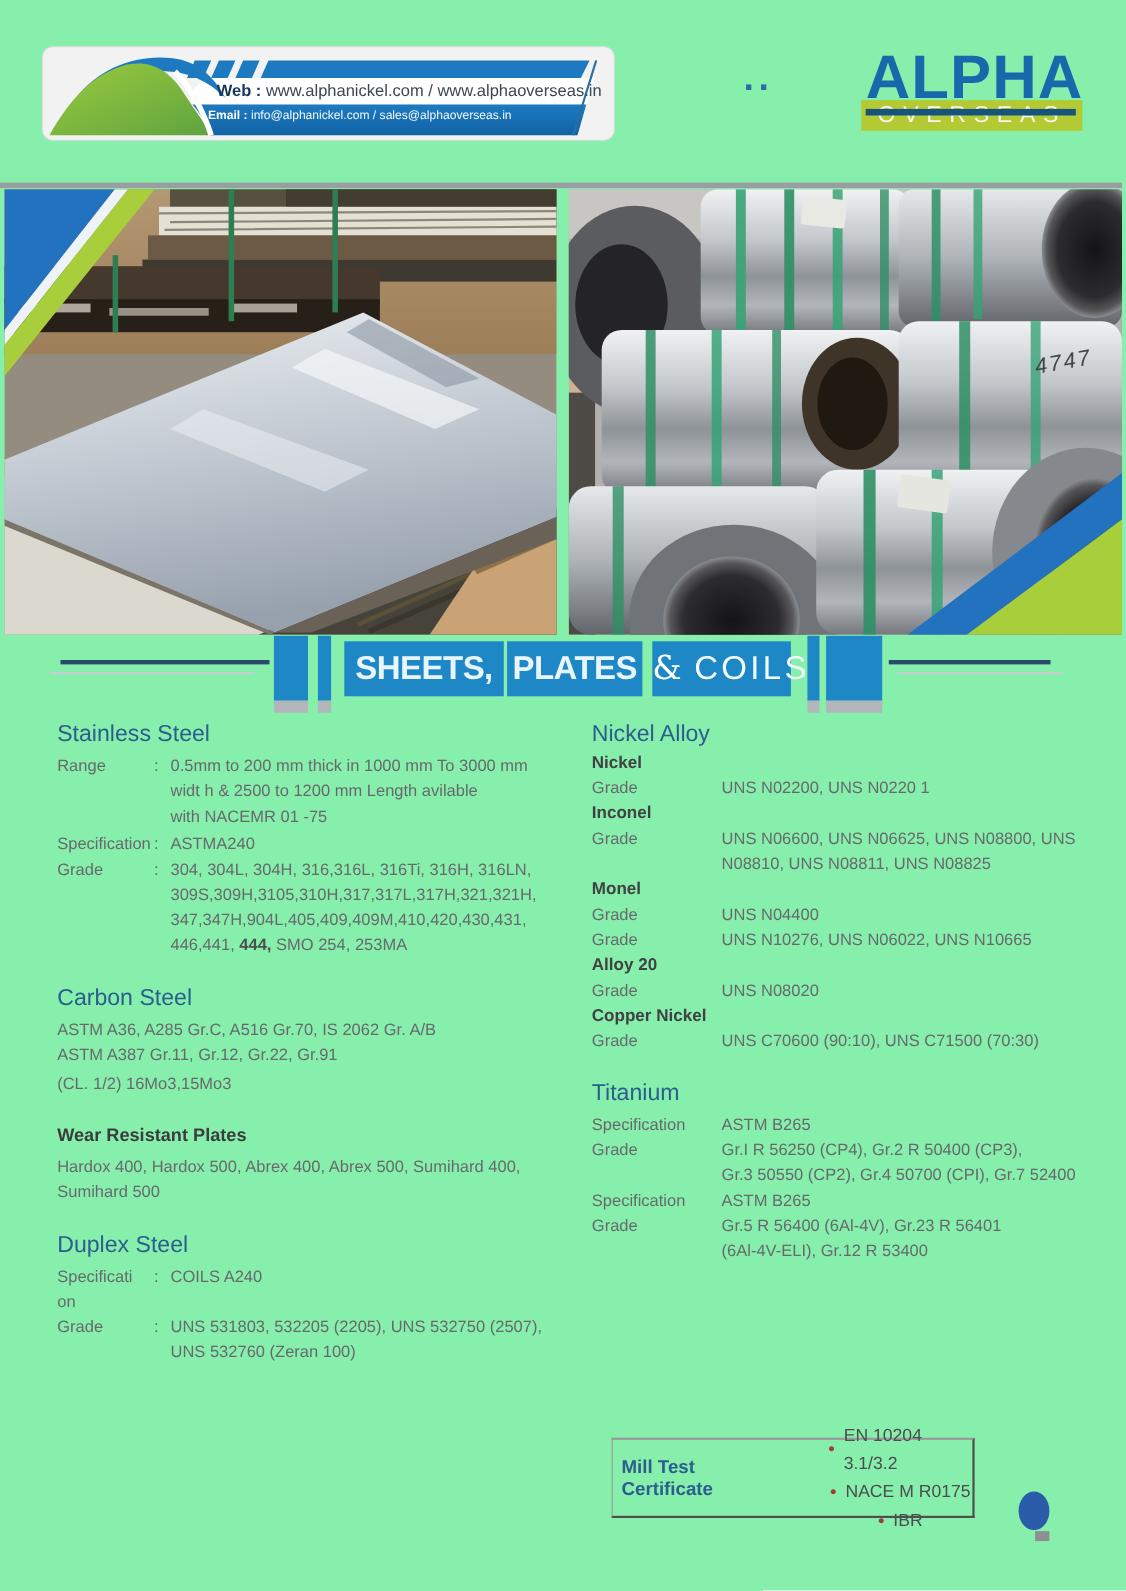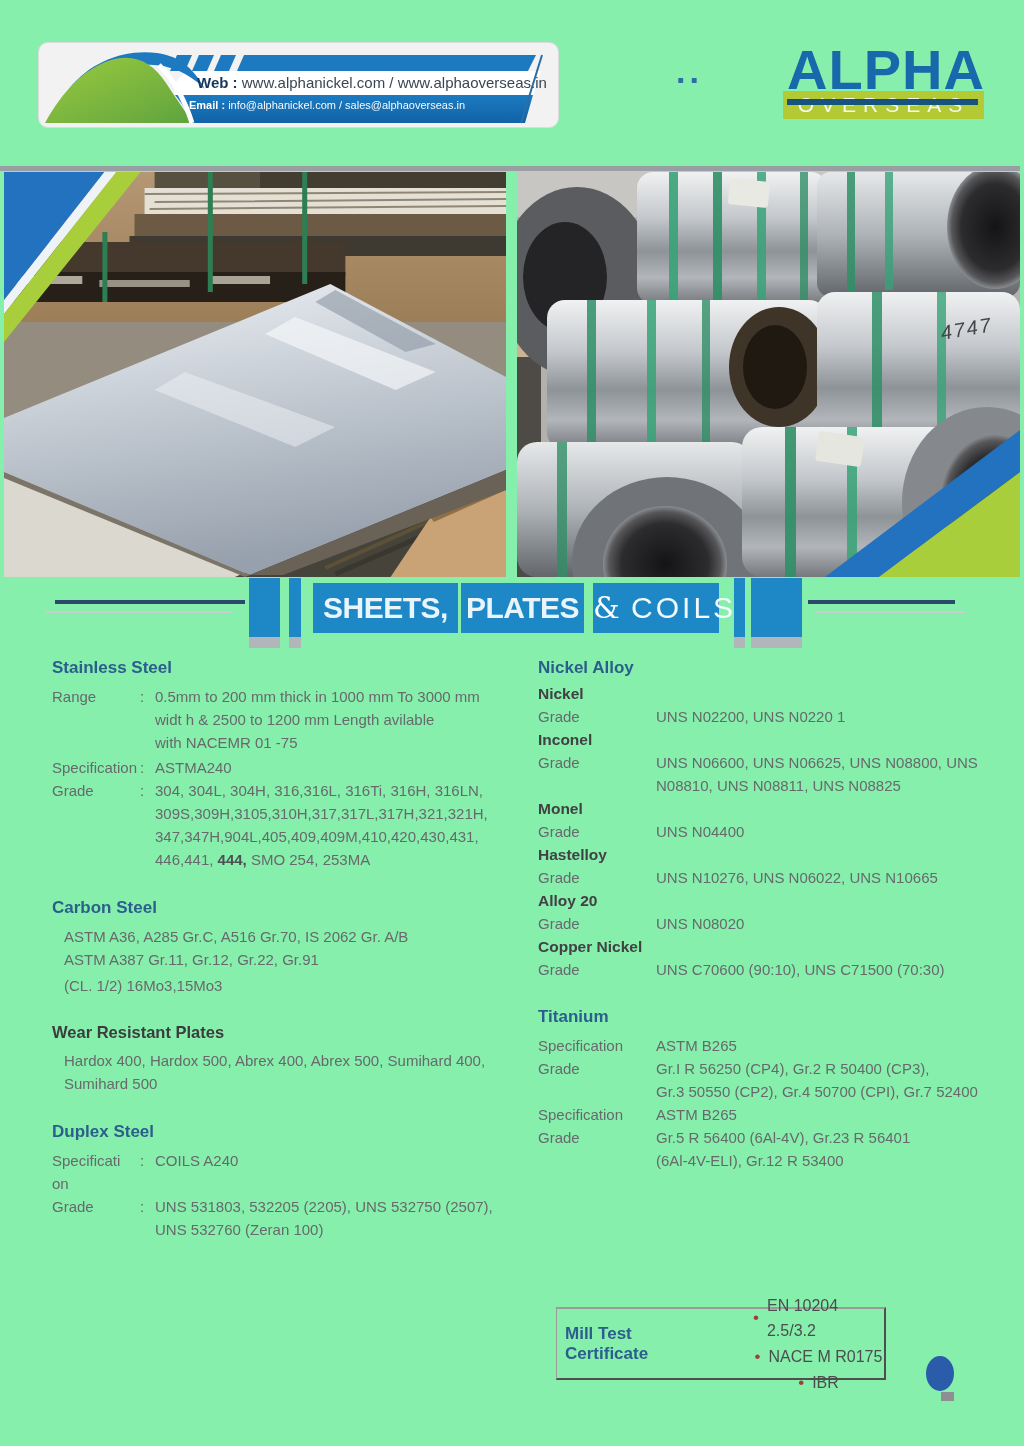--- a/index.html
+++ b/index.html
@@ -35,29 +35,29 @@
   .vcap{position:absolute;top:637px;height:11px;background:#b2b6bb;}
   .hbox{position:absolute;top:583px;height:50px;line-height:50px;background:#1e88c7;text-align:center;
         color:#e8f5fd;font-weight:bold;font-size:30px;letter-spacing:-0.5px;white-space:nowrap;}
   .hbox .amp{font-family:"DejaVu Serif",serif;font-weight:normal;color:#ffffff;letter-spacing:0;}
   .hbox .thin{font-weight:normal;letter-spacing:3px;color:#f2fafd;}
 
   
   .col{position:absolute;top:658px;width:470px;}
   .col-l{left:52px;}
   .col-r{left:538px;}
-  .h-blue{font-size:17px;font-weight:bold;color:#2c5e8d;line-height:20px;margin:0 0 7px 0;}
+  .h-blue{font-size:21px;font-weight:normal;color:#2c5e8d;line-height:20px;margin:0 0 7px 0;}
   .h-dark{font-size:16.5px;font-weight:bold;color:#3b3c3e;line-height:20px;margin:0 0 7px 0;}
   .sub{font-size:15.5px;font-weight:bold;color:#414144;line-height:23px;}
   .kv{display:flex;font-size:15px;color:#67696c;line-height:23px;}
   .kv .lbl{width:88px;flex:none;}
   .kv .cl{width:15px;flex:none;}
   .kv .val{flex:1;}
   .col-r .kv .lbl{width:118px;}
-  .txt{font-size:15px;color:#67696c;line-height:23px;margin-left:12px;}
+  .txt{font-size:15px;color:#67696c;line-height:23px;}
   .b444{font-weight:bold;color:#4c4e50;}
   .mt2{margin-top:2px;}  .mt3{margin-top:3px;}
   .mt25{margin-top:25px;} .mt26{margin-top:26px;} .mt27{margin-top:27px;} .mt31{margin-top:31px;}
 
   
   .millbox{position:absolute;left:556px;top:1307px;width:330px;height:73px;box-sizing:border-box;
            border-top:2px solid #9a9a9a;border-bottom:2px solid #4e4e4e;border-left:1px solid #9a9a9a;
            border-right:2px solid #4e4e4e;display:flex;align-items:center;gap:36px;}
   .mill-label{width:152px;flex:none;padding-left:8px;font-size:17px;font-weight:bold;color:#2c5e8d;}
   .mill-items{flex:1;display:flex;flex-direction:column;align-items:center;gap:1px;}
@@ -321,21 +321,20 @@
         <span>N08810, UNS N08811, UNS N08825</span>
       </span>
     </div>
 
     <div class="sub">Monel</div>
     <div class="kv">
       <span class="lbl">Grade</span>
       <span class="val">UNS N04400</span>
     </div>
 
-    <div class="sub">Hastelloy</div>
     <div class="kv">
       <span class="lbl">Grade</span>
       <span class="val">UNS N10276, UNS N06022, UNS N10665</span>
     </div>
 
     <div class="sub">Alloy 20</div>
     <div class="kv">
       <span class="lbl">Grade</span>
       <span class="val">UNS N08020</span>
     </div>
@@ -369,21 +368,21 @@
         <span>(6Al-4V-ELI), Gr.12 R 53400</span>
       </span>
     </div>
   </div>
 
   <div class="millbox">
     <div class="mill-label">Mill Test Certificate</div>
     <div class="mill-items">
       <div class="mill-item">
           <span class="bullet">•</span>
-          <span>EN 10204 2.5/3.2</span>
+          <span>EN 10204 3.1/3.2</span>
         </div>
       <div class="mill-item">
           <span class="bullet">•</span>
           <span>NACE M R0175</span>
         </div>
       <div class="mill-item">
           <span class="bullet">•</span>
           <span>IBR</span>
         </div>
     </div>

